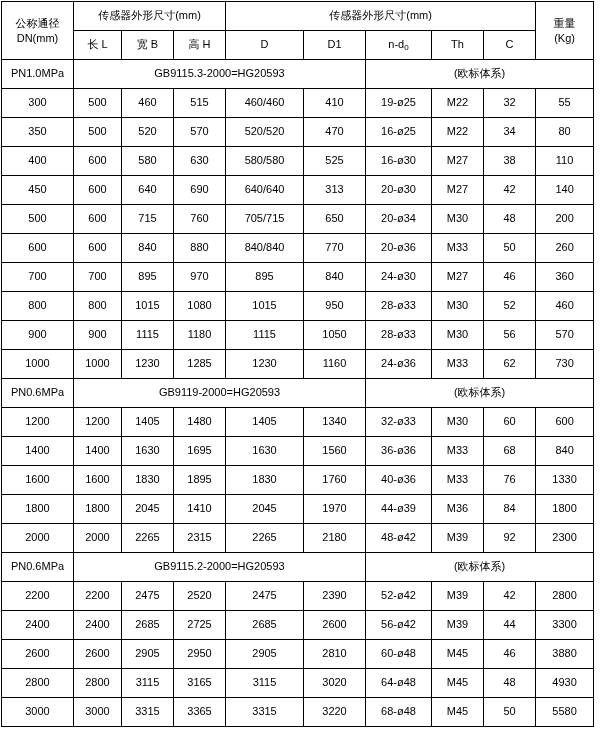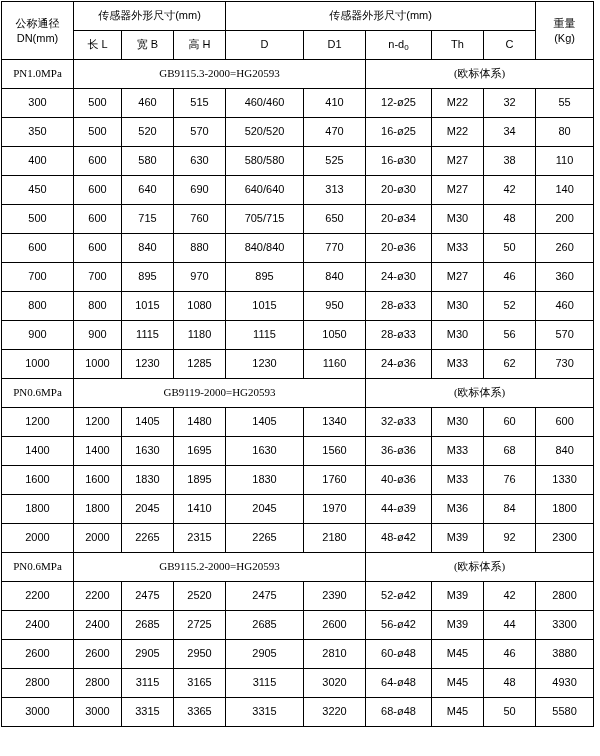--- a/index.html
+++ b/index.html
@@ -38,21 +38,20 @@
   .hdr-sub td {
     height: 26px;
     margin-top: 36px;
   }
   .sub-label {
     font-size: 11.5px;
   }
   .group-row td {
     height: 28px;
     font-size: 11.5px;
-    font-family: Liberation Serif, serif;
   }
   .group-label {
     text-align: left;
     padding-left: 7px;
   }
   .group-std {
     text-align: left;
     padding-left: 4px;
   }
   .group-note {
@@ -123,21 +122,21 @@
         <td colspan="5" class="group-std">GB9115.3-2000=HG20593</td>
         <td colspan="4" class="group-note">(欧标体系)</td>
       </tr>
       <tr class="data-row">
         <td>300</td>
         <td>500</td>
         <td>460</td>
         <td>515</td>
         <td>460/460</td>
         <td>410</td>
-        <td>12-ø25</td>
+        <td>19-ø25</td>
         <td>M22</td>
         <td>32</td>
         <td>55</td>
       </tr>
       <tr class="data-row">
         <td>350</td>
         <td>500</td>
         <td>520</td>
         <td>570</td>
         <td>520/520</td>

